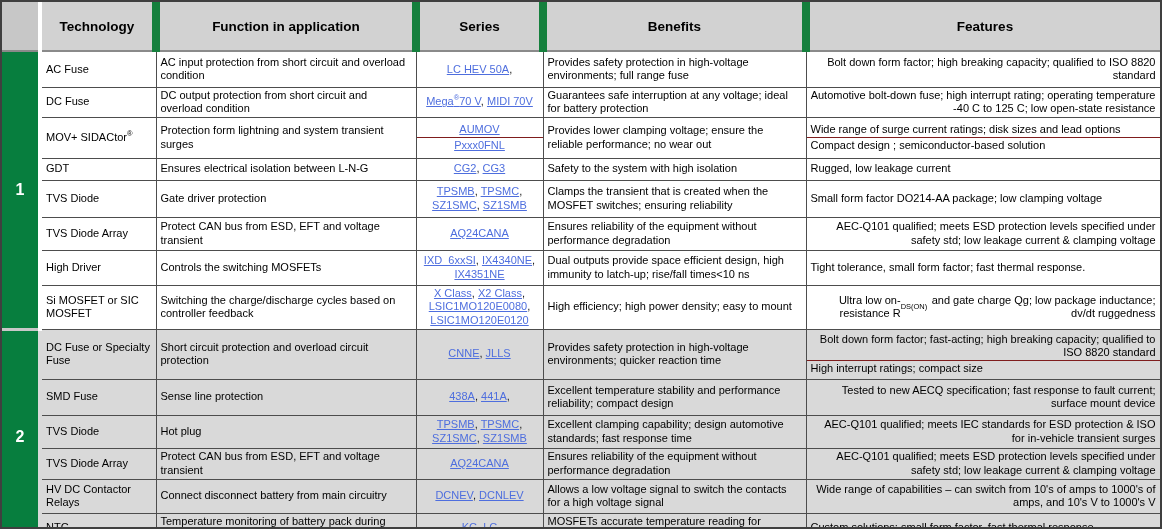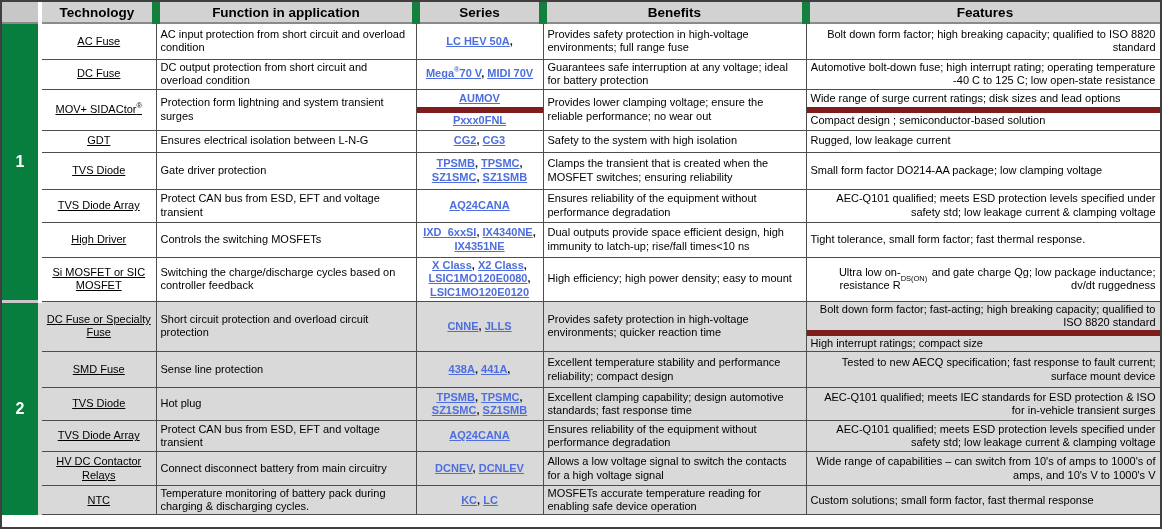--- a/index.html
+++ b/index.html
@@ -6,47 +6,47 @@
   html,body { margin:0; padding:0; background:#fff; font-family:"Liberation Sans", sans-serif; }
   .wrap {
     width:1162px; height:529px; overflow:hidden;
     border:2px solid #3f3f3f; background:#fff;
   }
   table.ptable {
     border-collapse:collapse; table-layout:fixed; width:100%;
     font-family:"Liberation Sans", sans-serif;
   }
   
-  thead tr { height:21px;padding-left:12px; }
+  thead tr { height:49px;padding-left:12px; }
   th {
     background:#d2d2d2; color:#000; font-size:13.5px; font-weight:bold;
     text-align:center; vertical-align:middle;
     border-bottom:2px solid #8a8a8a; padding:2px;
   }
   th.spacer { background:#c7c7c7; border-right:4px solid #fff; }
   th.gap { border-left:8px solid #15803d; }
   
   td {
     border:1px solid #4d4d4d; font-size:11px; line-height:1.2; color:#000;
     vertical-align:middle; padding:1px 4px; background:#fff;
   }
   tr.s2 td { background:#d9d9d9; }
   td.num {
     background:#077e3e !important; color:#fff; font-weight:bold; font-size:16px;
     text-align:center; vertical-align:middle;
     border-left:none; border-top:none; border-bottom:none;
     border-right:4px solid #fff; width:38px;
   }
   td.num.num2 { border-right:4px solid #d9d9d9; border-top:3px solid #c8c8c8; }
-  td.tech { text-align:center;text-decoration:underline; }
-  td.series { text-align:center; padding:0;font-weight:bold; }
+  td.tech { text-align:left; }
+  td.series { text-align:center; padding:0; }
   td.feat { padding:0; }
   .stack { display:flex; flex-direction:column; width:100%; height:100%; }
   .stack > div { flex:1 1 auto; display:flex; align-items:center; padding:1px 4px; }
-  .stack > div + div { border-top:6px solid #7f1d1d; }
+  .stack > div + div { border-top:1px solid #7f1d1d; }
   .stack.center > div { justify-content:center; text-align:center; }
   .stack.left > div { justify-content:flex-start; text-align:right; }
   a.slink { color:#4e6ede; text-decoration:underline; cursor:pointer; }
   .sep { color:#1a1a1a; }
   sup { font-size:0.68em; vertical-align:super; line-height:0; }
   sub { font-size:0.68em; vertical-align:sub; line-height:0; }
 </style>
 </head>
 <body>
 

